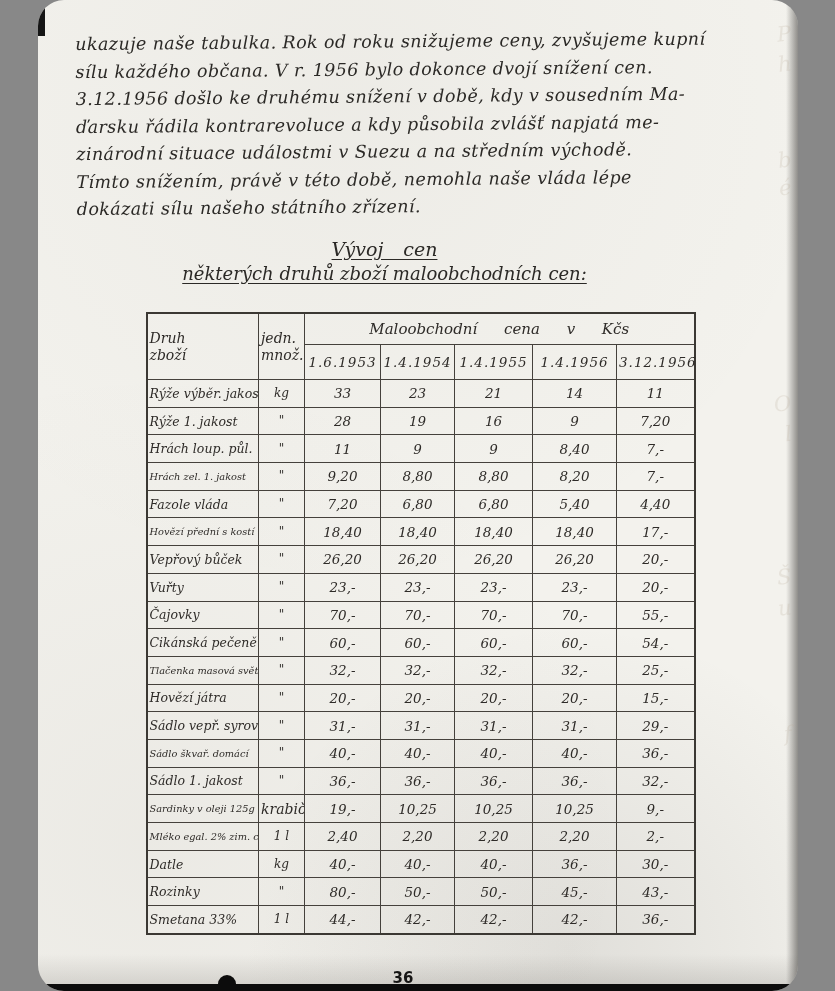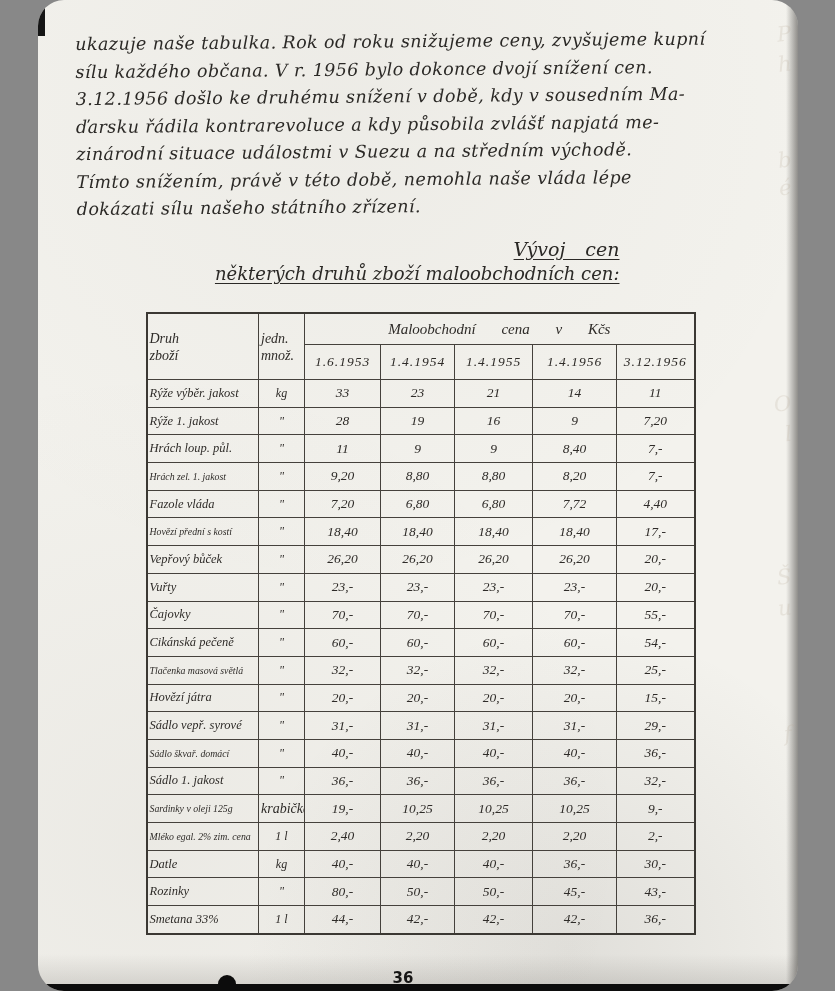--- a/index.html
+++ b/index.html
@@ -33,33 +33,33 @@
 
   
   .paragraph {
     position:absolute; left:38px; top:28px; width:715px;
     font-style:italic; font-size:17.5px; line-height:27.5px;
     letter-spacing:0.4px; transform:rotate(-0.5deg); color:#2b2926;
   }
   .paragraph .pline { white-space:nowrap; }
 
   
-  .title-block { position:absolute; left:112px; top:238px; width:470px; text-align:right;
+  .title-block { position:absolute; left:112px; top:238px; width:470px; text-align:center;
     font-style:italic; color:#2b2926; }
   .title-l1 { font-size:19px; word-spacing:14px; text-decoration:underline; text-underline-offset:3px; display:inline-block; }
   .title-l2 { font-size:18px; margin-top:3px; text-decoration:underline; text-underline-offset:3px; white-space:nowrap; }
 
   
   .table-wrap { position:absolute; left:108px; top:312px; }
   table.price-table {
     border-collapse:collapse; table-layout:fixed; width:548px;
     font-style:italic; color:#2e2b28;
   }
   table.price-table th, table.price-table td { border:1.5px solid #45413c; padding:0 2px; }
-  table.price-table { border:2px solid #3b3833;font-family:Liberation Serif, serif; }
+  table.price-table { border:2px solid #3b3833; }
   thead th { font-weight:normal; font-size:14px; }
   .th-item, .th-unit { text-align:left; padding-left:6px; line-height:17px; }
   .th-price { font-size:15px; word-spacing:22px; height:30px; }
   .th-date { font-size:13.5px; height:34px; letter-spacing:1px; }
   tbody td { border-top:none; border-bottom:none; height:26.7px; font-size:13.5px; }
   td.c-item { padding-left:4px; white-space:nowrap; overflow:hidden; font-size:12.5px; }
   td.c-item.tiny { font-size:9.8px; }
   td.c-unit { text-align:center; font-size:12px; white-space:nowrap; overflow:hidden; }
   td.c-unit.tiny { font-size:14px; }
   td.c-val { text-align:center; }
@@ -157,21 +157,21 @@
             <td class="c-val">8,80</td>
             <td class="c-val">8,20</td>
             <td class="c-val">7,-</td>
           </tr>
           <tr>
             <td class="c-item">Fazole vláda</td>
             <td class="c-unit">"</td>
             <td class="c-val">7,20</td>
             <td class="c-val">6,80</td>
             <td class="c-val">6,80</td>
-            <td class="c-val">7,72</td>
+            <td class="c-val">5,40</td>
             <td class="c-val">4,40</td>
           </tr>
           <tr>
             <td class="c-item tiny">Hovězí přední s kostí</td>
             <td class="c-unit">"</td>
             <td class="c-val">18,40</td>
             <td class="c-val">18,40</td>
             <td class="c-val">18,40</td>
             <td class="c-val">18,40</td>
             <td class="c-val">17,-</td>

